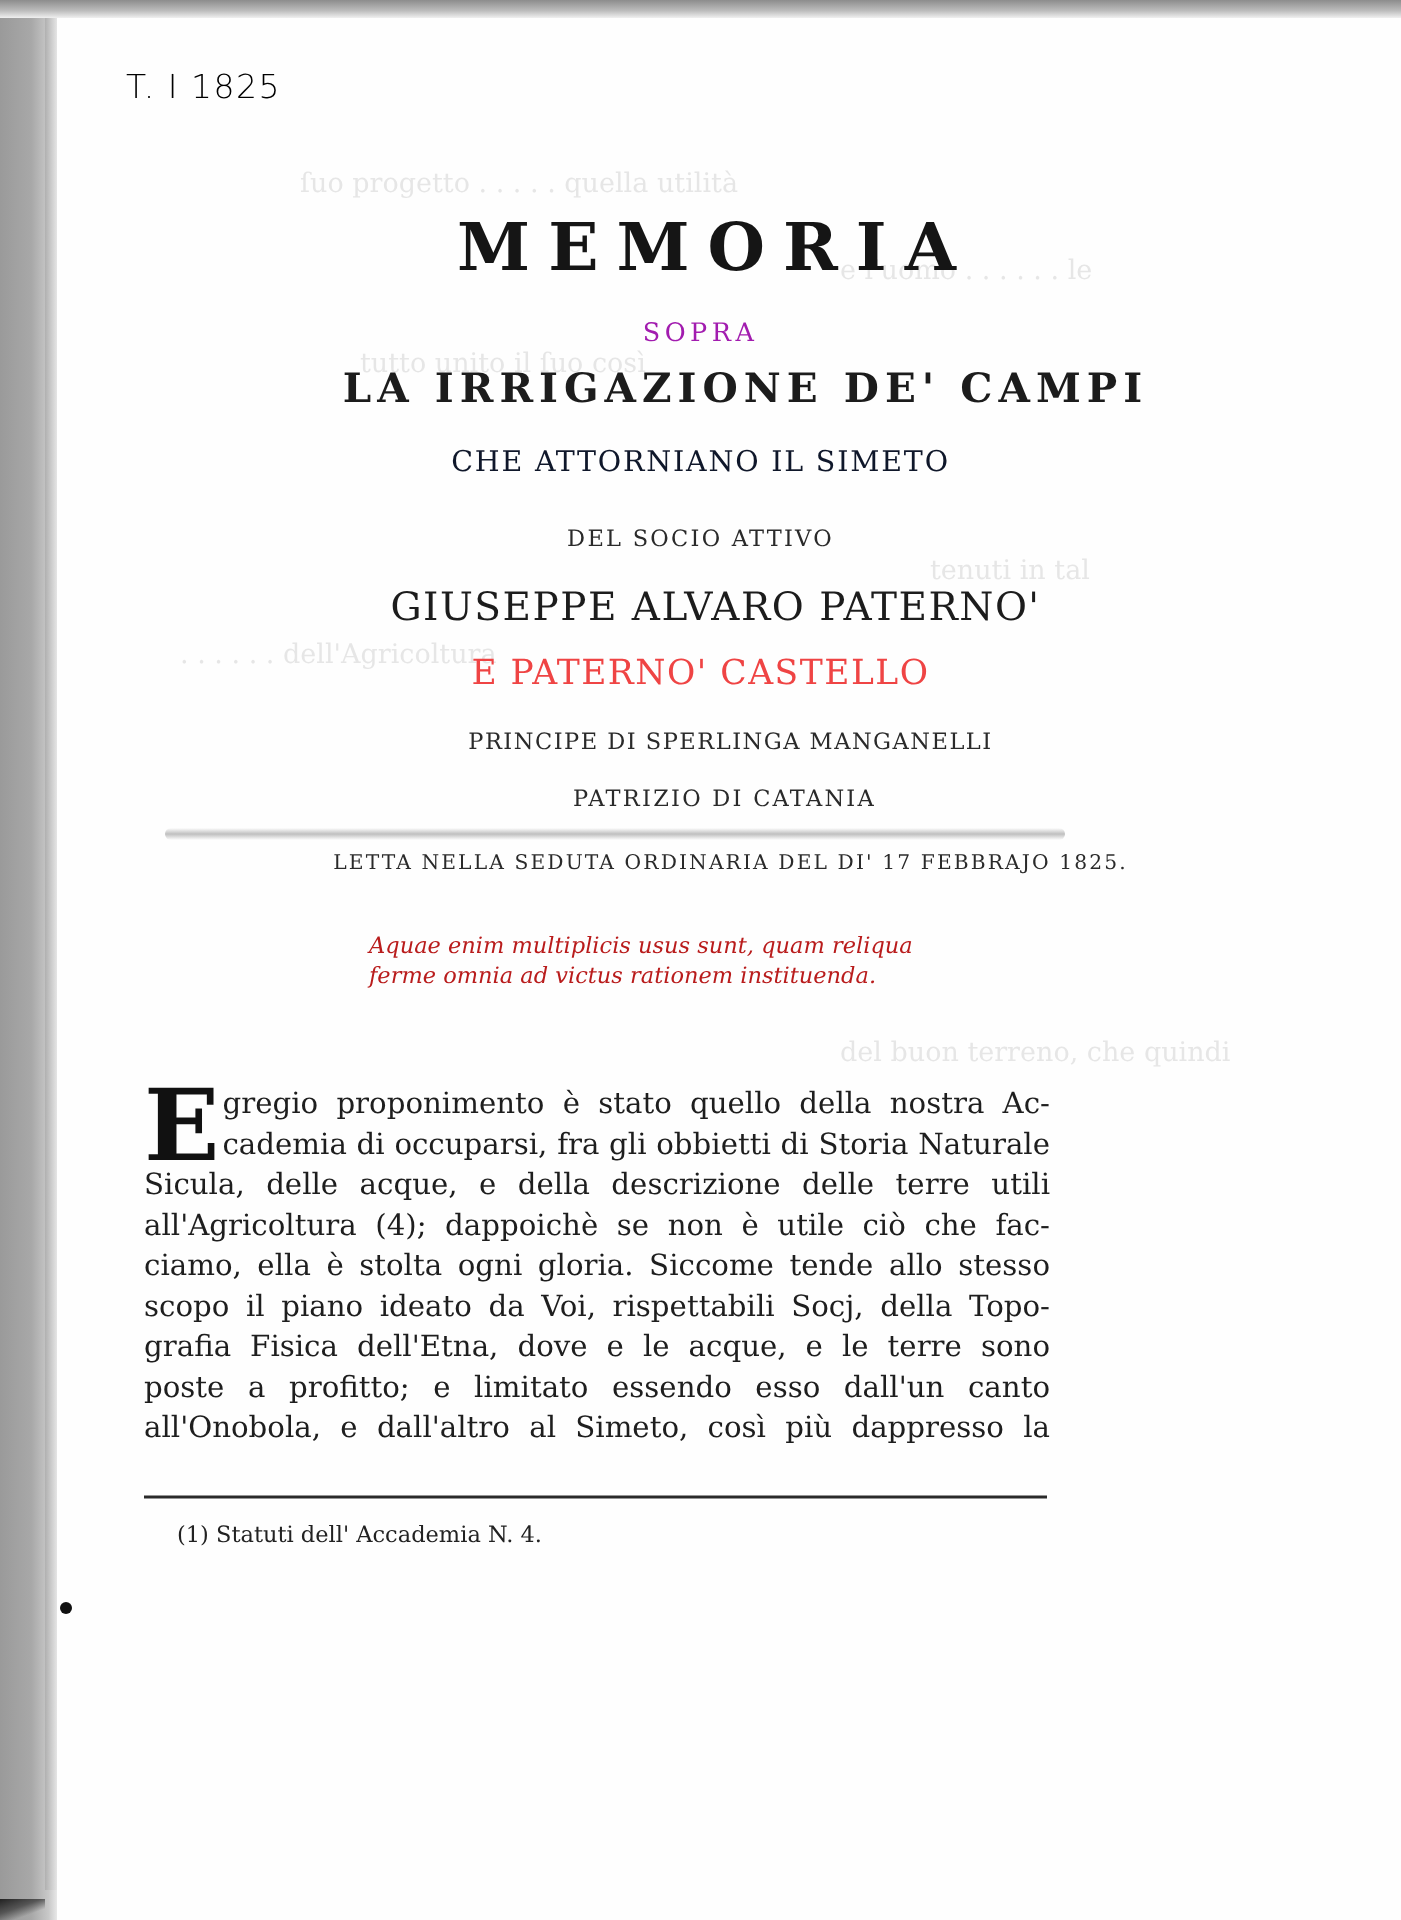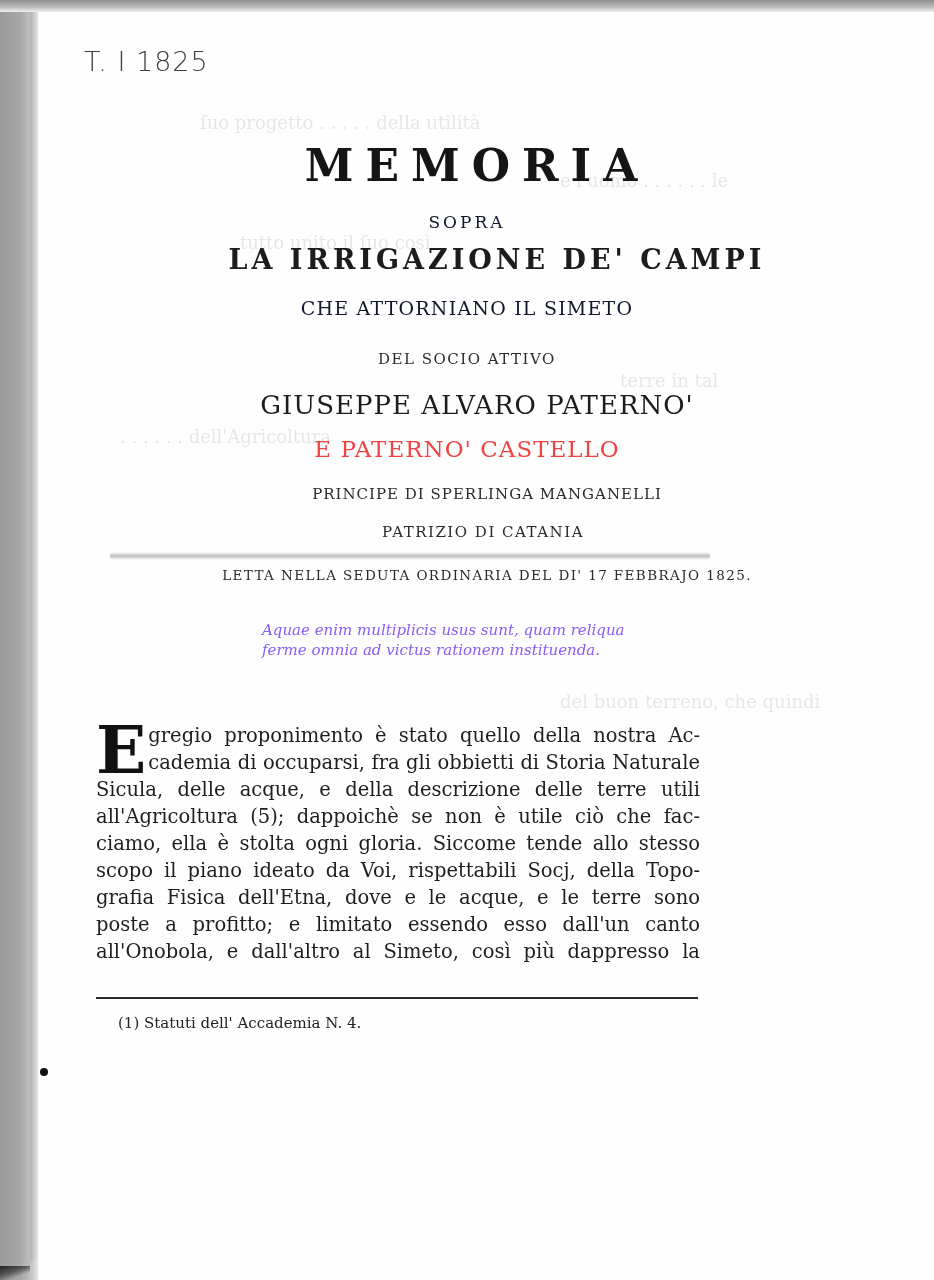--- a/index.html
+++ b/index.html
@@ -24,48 +24,48 @@
   .bottom-corner {
     position: absolute; left: 0; bottom: 0; width: 30px; height: 14px;
     background: linear-gradient(160deg, #222 0%, #555 40%, transparent 70%);
   }
   .page {
     position: absolute; left: 38px; top: 12px; width: 896px; height: 1268px;
     background: #fefefe;
   }
   .shelfmark {
     position: absolute; left: 84px; top: 46px;
-    font-family: "DejaVu Sans", sans-serif; font-size: 27px; color: #404040;
+    font-family: "DejaVu Sans", sans-serif; font-size: 22px; color: #000000;
     letter-spacing: 1px; font-weight: 300;
   }
   .title-block { position: absolute; left: 0; width: 934px; text-align: center; }
   .t-memoria {
     top: 140px; font-size: 44px; font-weight: bold; letter-spacing: 12px;
     color: #151515; padding-left: 10px;
   }
-  .t-sopra { top: 212px; font-size: 17px; letter-spacing: 3px; color: #0f172a; }
+  .t-sopra { top: 212px; font-size: 17px; letter-spacing: 3px; color: #a21caf; }
   .t-irrigazione {
     top: 244px; font-size: 27px; font-weight: bold; letter-spacing: 4px; color: #1c1c1c;
     padding-left: 30px;
   }
   .t-che { top: 297px; font-size: 19px; letter-spacing: 1.2px; color: #0f172a; padding-left: 0px; }
   .t-del { top: 350px; font-size: 15px; letter-spacing: 1.5px; color: #2a2a2a; padding-left: 0px; }
   .t-giuseppe { top: 390px; font-size: 26px; letter-spacing: 1px; color: #1c1c1c; padding-left: 10px; }
   .t-castello { top: 436px; font-size: 23px; letter-spacing: 1px; color: #ef4444; padding-left: 0px; }
   .t-principe { top: 485px; font-size: 15px; letter-spacing: 1px; color: #2a2a2a; padding-left: 20px; }
   .t-patrizio { top: 523px; font-size: 15px; letter-spacing: 1.5px; color: #2a2a2a; padding-left: 16px; }
   .smudge {
     position: absolute; left: 110px; top: 552px; width: 600px; height: 8px;
     background: linear-gradient(to bottom, rgba(160,160,160,0.0), rgba(140,140,140,0.55), rgba(160,160,160,0.0));
     border-radius: 4px;
   }
   .t-letta { top: 567px; font-size: 13.5px; letter-spacing: 1.4px; color: #2a2a2a; padding-left: 20px; }
   .epigraph {
-    position: absolute; left: 262px; top: 620px; width: 460px;
-    font-size: 15px; line-height: 20px; color: #8b5cf6;
+    position: absolute; left: 246px; top: 620px; width: 460px;
+    font-size: 15px; line-height: 20px; color: #b91c1c;
   }
   .epigraph .it { font-style: italic; display: block; }
   .epigraph .it2 { font-style: italic; display: block; padding-left: 0px; }
   .epigraph .src { display: block; padding-left: 40px; font-size: 15.5px; }
   .body-text {
     position: absolute; left: 96px; top: 722px; width: 604px;
     font-size: 19.5px; line-height: 27px; color: #1e1e1e;
     text-align: justify;
   }
   .body-text .line { display: block; text-align: justify; text-align-last: justify; white-space: nowrap; }
@@ -95,24 +95,24 @@
 
 <div class="left-edge"></div>
 <div class="left-edge-inner"></div>
 <div class="top-edge"></div>
 <div class="bottom-corner"></div>
 
 <div class="page"></div>
 
 <div class="shelfmark">T. I 1825</div>
 
-<div class="bleed" style="left:200px;top:112px;">ſuo progetto . . . . . della utilità</div>
+<div class="bleed" style="left:200px;top:112px;">ſuo progetto . . . . . quella utilità</div>
 <div class="bleed" style="left:560px;top:170px;">e l'uomo . . . . . . le</div>
 <div class="bleed" style="left:240px;top:232px;">tutto unito il ſuo così</div>
-<div class="bleed" style="left:620px;top:370px;">terre in tal</div>
+<div class="bleed" style="left:620px;top:370px;">tenuti in tal</div>
 <div class="bleed" style="left:120px;top:426px;">. . . . . . dell'Agricoltura</div>
 <div class="bleed" style="left:560px;top:691px;">del buon terreno, che quindi</div>
 
 <div class="title-block t-memoria">MEMORIA</div>
 <div class="title-block t-sopra">SOPRA</div>
 <div class="title-block t-irrigazione">LA IRRIGAZIONE DE' CAMPI</div>
 <div class="title-block t-che">CHE ATTORNIANO IL SIMETO</div>
 <div class="title-block t-del">DEL SOCIO ATTIVO</div>
 <div class="title-block t-giuseppe">GIUSEPPE ALVARO PATERNO'</div>
 <div class="title-block t-castello">E PATERNO' CASTELLO</div>
@@ -126,21 +126,21 @@
 <div class="epigraph">
   <span class="it">Aquae enim multiplicis usus sunt, quam reliqua</span>
   <span class="it2">ferme omnia ad victus rationem instituenda.</span>
 </div>
 
 <div class="body-text">
   <span class="dropcap">E</span>
   <span class="line">gregio proponimento è stato quello della nostra Ac-</span>
   <span class="line">cademia di occuparsi, fra gli obbietti di Storia Naturale</span>
   <span class="line">Sicula, delle acque, e della descrizione delle terre utili</span>
-  <span class="line">all'Agricoltura (5); dappoichè se non è utile ciò che fac-</span>
+  <span class="line">all'Agricoltura (4); dappoichè se non è utile ciò che fac-</span>
   <span class="line">ciamo, ella è stolta ogni gloria. Siccome tende allo stesso</span>
   <span class="line">scopo il piano ideato da Voi, rispettabili Socj, della Topo-</span>
   <span class="line">grafia Fisica dell'Etna, dove e le acque, e le terre sono</span>
   <span class="line">poste a profitto; e limitato essendo esso dall'un canto</span>
   <span class="line">all'Onobola, e dall'altro al Simeto, così più dappresso la</span>
 </div>
 
 <div class="footnote-rule"></div>
 <div class="footnote">(1) Statuti dell' Accademia N. 4.</div>
 

